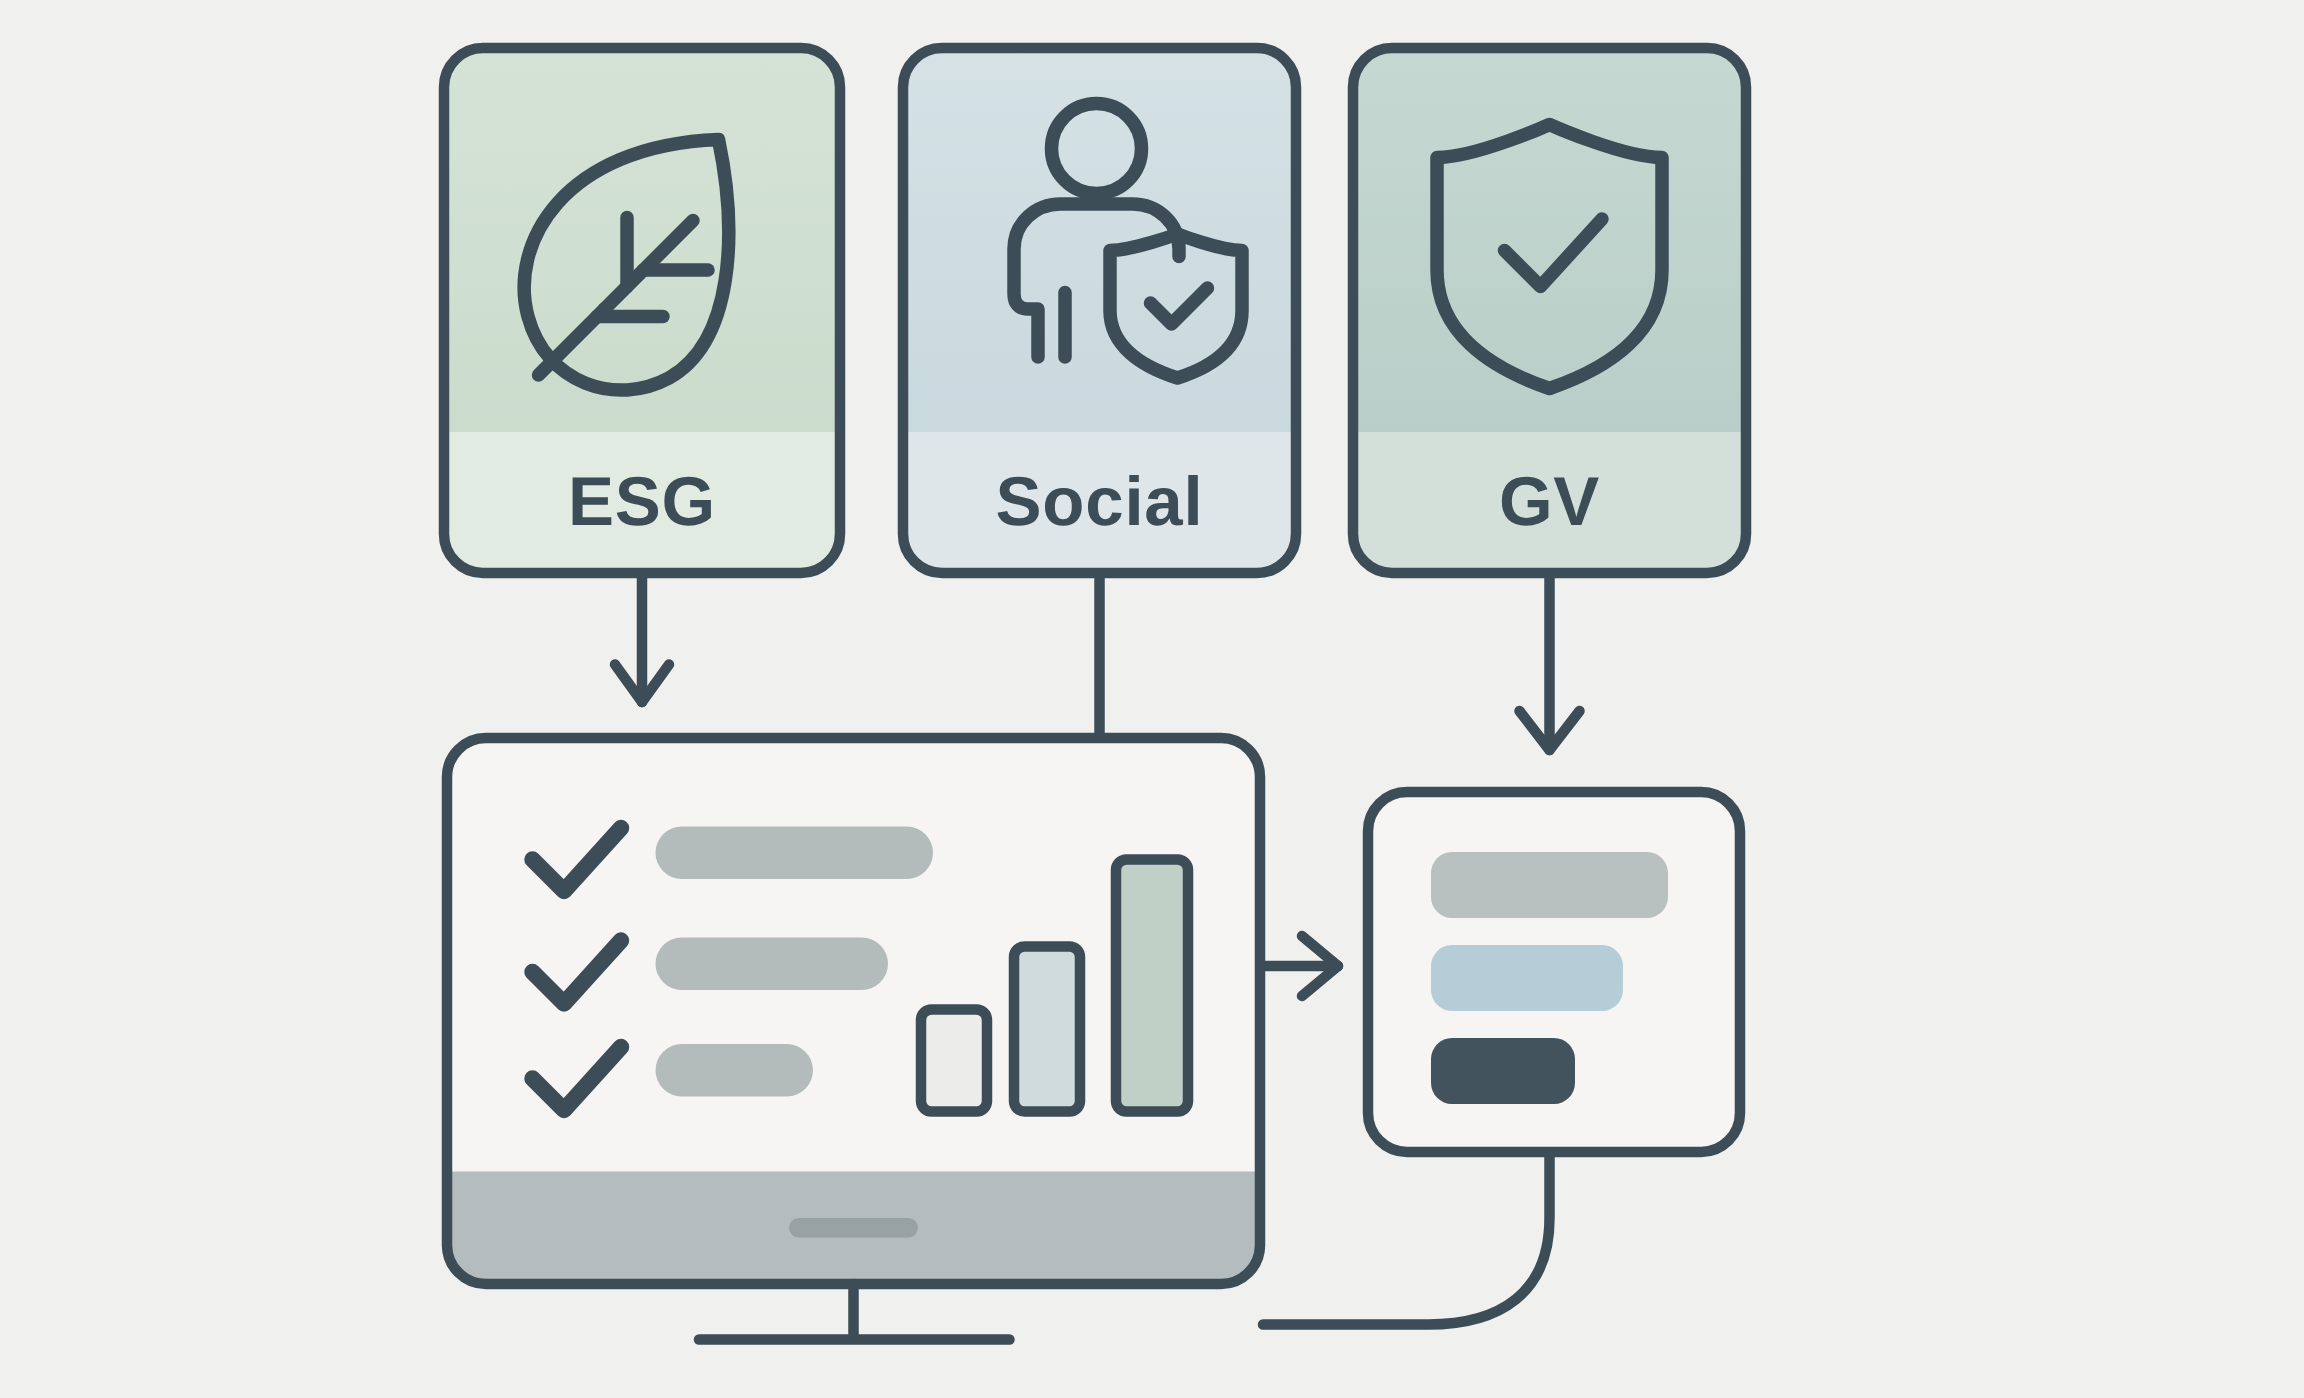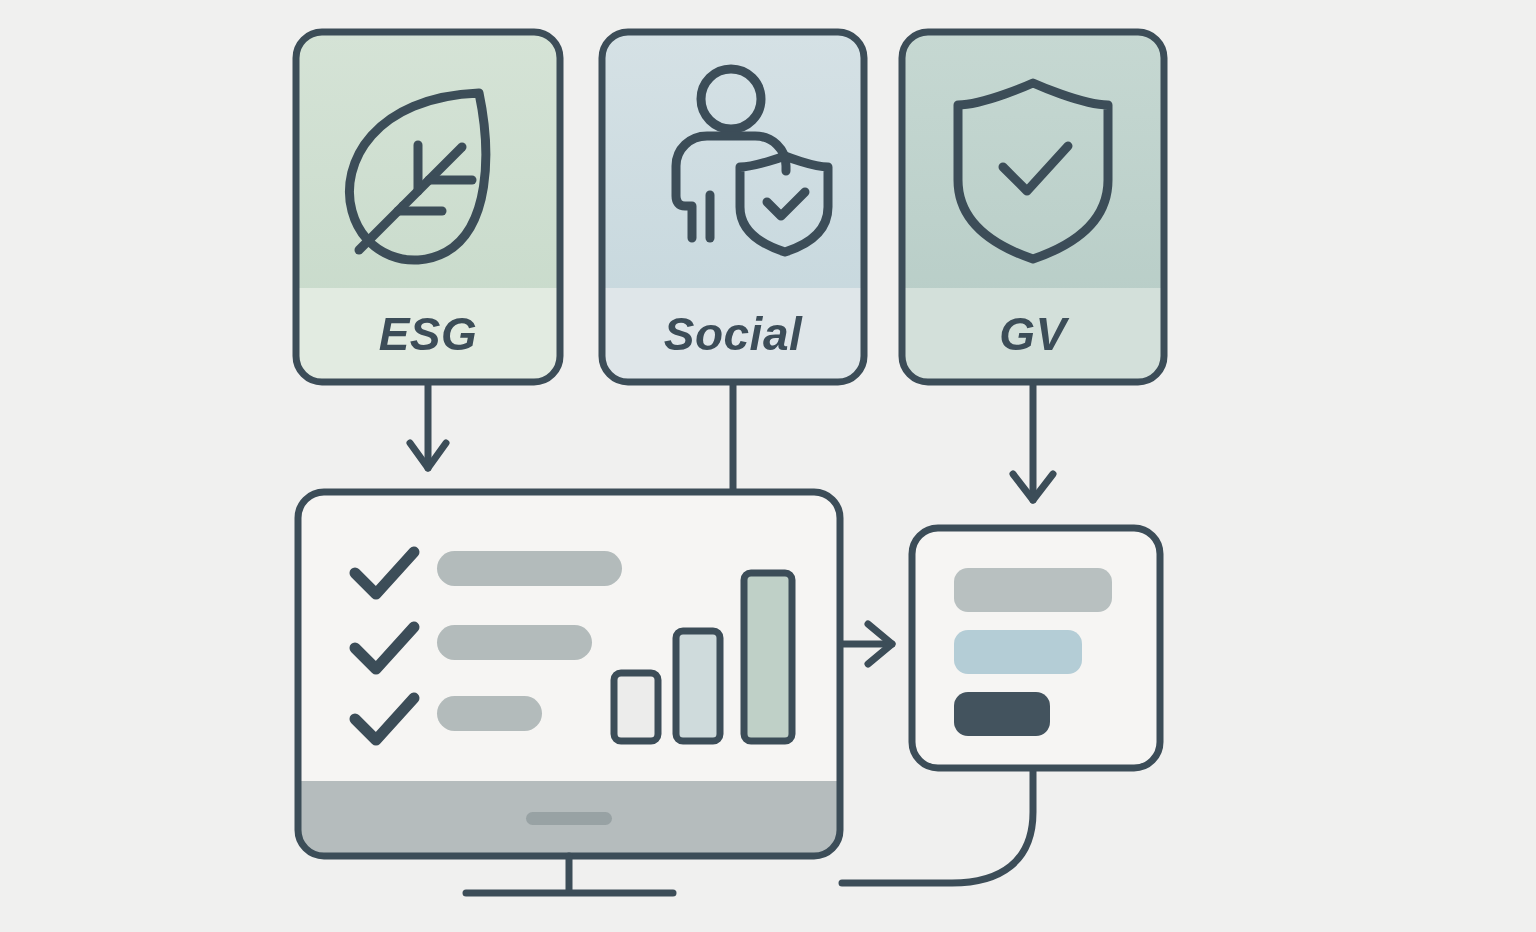--- a/index.html
+++ b/index.html
@@ -13,21 +13,20 @@
     height: 932px;
     overflow: hidden;
     font-family: "Liberation Sans", sans-serif;
     position: relative;
   }
   #stage {
     position: relative;
     width: 1217px;
     height: 932px;
     background: #f0f0ef;
-    font-style: italic;
   }
   #diagram {
     position: absolute;
     left: 0;
     top: 0;
     width: 1536px;
     height: 932px;
     display: block;
   }
   .card-label {

